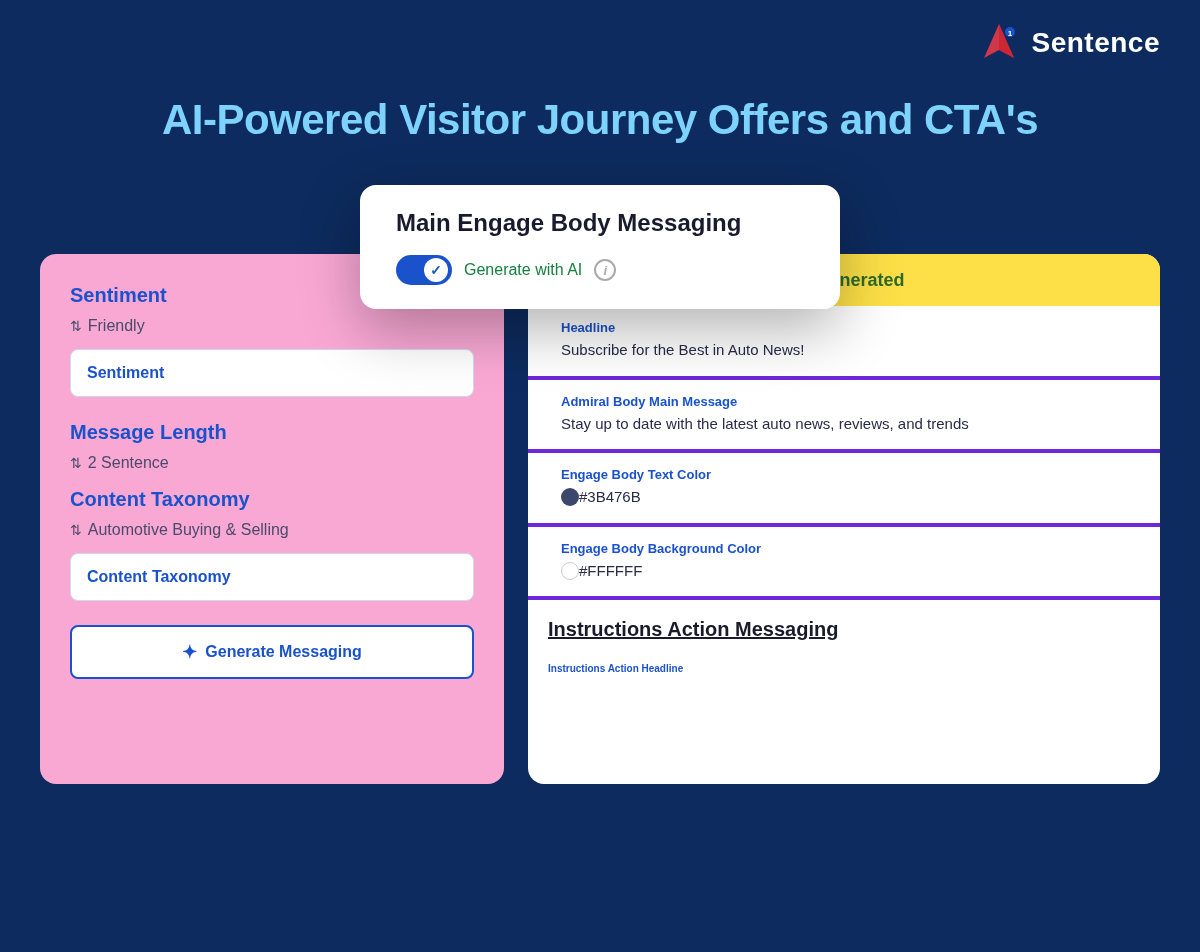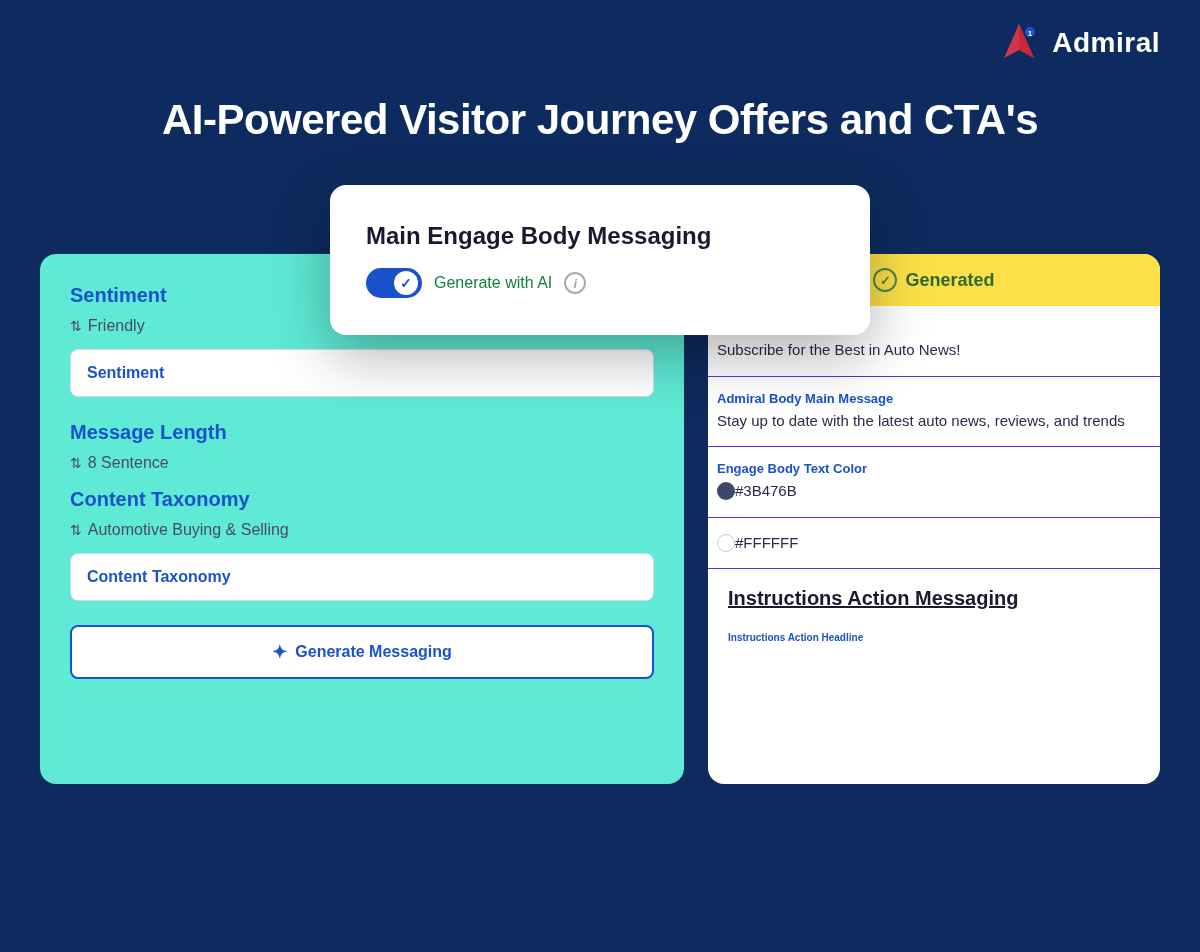--- a/index.html
+++ b/index.html
@@ -35,39 +35,39 @@
 
     .logo-text {
       color: white;
       font-size: 28px;
       font-weight: 700;
       letter-spacing: 0.5px;
     }
 
     
     .page-title {
-      color: #ffffff;
+      color: #7dd3fc;
       font-size: 42px;
       font-weight: 700;
       text-align: center;
       margin: 10px 0 40px 0;
       padding: 0 90px;
       letter-spacing: -0.5px;
     }
 
     
     .popup-card {
       position: absolute;
       top: 185px;
       left: 50%;
       transform: translateX(-50%);
       background: white;
       border-radius: 16px;
-      padding: 37px 36px;
-      width: 540px;
+      padding: 24px 36px;
+      width: 480px;
       box-shadow: 0 20px 60px rgba(0,0,0,0.3);
       z-index: 10;
     }
 
     .popup-title {
       font-size: 24px;
       font-weight: 800;
       color: #1a1a2e;
       margin-bottom: 18px;
     }
@@ -132,24 +132,24 @@
       display: flex;
       gap: 0;
       padding: 0 40px;
       margin-top: 0;
       position: relative;
       z-index: 1;
     }
 
     
     .left-panel {
-      background: #5eead4;
+      background: #f9a8d4;
       border-radius: 16px;
       padding: 30px;
-      width: 644px;
+      width: 464px;
       min-height: 530px;
       position: relative;
     }
 
     .section-label {
       font-size: 20px;
       font-weight: 800;
       color: #1a52cc;
       margin-bottom: 10px;
     }
@@ -234,22 +234,22 @@
       font-weight: 900;
     }
 
     .generated-text {
       color: #2d6a2d;
       font-size: 18px;
       font-weight: 700;
     }
 
     .field-row {
-      border-bottom: 1px solid #6d28d9;
-      padding: 14px 9px;
+      border-bottom: 4px solid #6d28d9;
+      padding: 14px 33px;
     }
 
     .field-label {
       font-size: 13px;
       font-weight: 700;
       color: #1a52cc;
       margin-bottom: 4px;
     }
 
     .field-value {
@@ -291,21 +291,21 @@
 <div class="header">
   <div class="logo-area">
     <div class="logo-icon">
       <svg width="46" height="46" viewBox="0 0 46 46">
         <polygon points="23,4 38,38 23,30 8,38" fill="#e63946" opacity="0.9"></polygon>
         <polygon points="23,4 38,38 23,30" fill="#cc1f2d" opacity="0.7"></polygon>
         <circle cx="34" cy="12" r="5" fill="#1a52cc"></circle>
         <text x="34" y="16" font-size="8" font-weight="900" fill="white" text-anchor="middle">1</text>
       </svg>
     </div>
-    <span class="logo-text">Admiral</span>
+    <span class="logo-text">Sentence</span>
   </div>
 </div>
 
 <h1 class="page-title">AI-Powered Visitor Journey Offers and CTA's</h1>
 
 <div class="popup-card">
   <div class="popup-title">Main Engage Body Messaging</div>
   <div class="toggle-row">
     <div class="toggle-switch">
       <div class="toggle-knob">
@@ -324,21 +324,21 @@
     <div class="section-label">Sentiment</div>
     <div class="spinner-row">
       <span class="spinner-arrows">⇅</span>
       <span>Friendly</span>
     </div>
     <div class="input-box">Sentiment</div>
 
     <div class="section-label">Message Length</div>
     <div class="spinner-row">
       <span class="spinner-arrows">⇅</span>
-      <span>8 Sentence</span>
+      <span>2 Sentence</span>
     </div>
 
     <div class="section-label" style="margin-top:16px;">Content Taxonomy</div>
     <div class="spinner-row">
       <span class="spinner-arrows">⇅</span>
       <span>Automotive Buying &amp; Selling</span>
     </div>
     <div class="input-box">Content Taxonomy</div>
 
     <button class="generate-btn">
@@ -367,20 +367,21 @@
 
     <div class="field-row">
       <div class="field-label">Engage Body Text Color</div>
       <div class="color-row">
         <div class="color-swatch" style="background:#3B476B;"></div>
         <span class="field-value">#3B476B</span>
       </div>
     </div>
 
     <div class="field-row">
+      <div class="field-label">Engage Body Background Color</div>
       <div class="color-row">
         <div class="color-swatch" style="background:#FFFFFF; border:1.5px solid #ccc;"></div>
         <span class="field-value">#FFFFFF</span>
       </div>
     </div>
 
     <div class="section-heading">Instructions Action Messaging</div>
     <div class="field-label-blue">Instructions Action Headline</div>
 
   </div>

